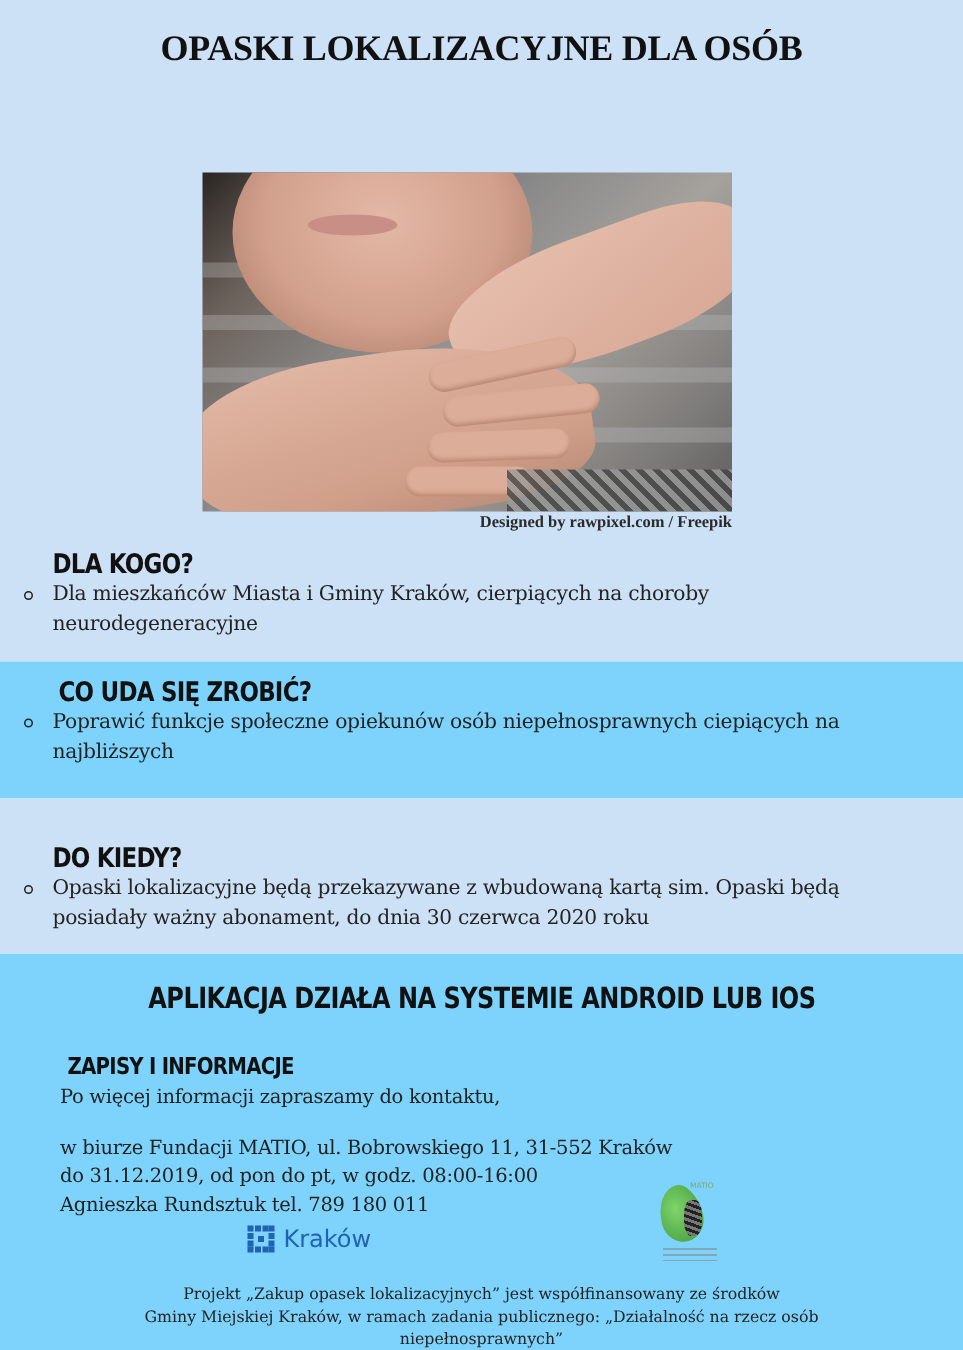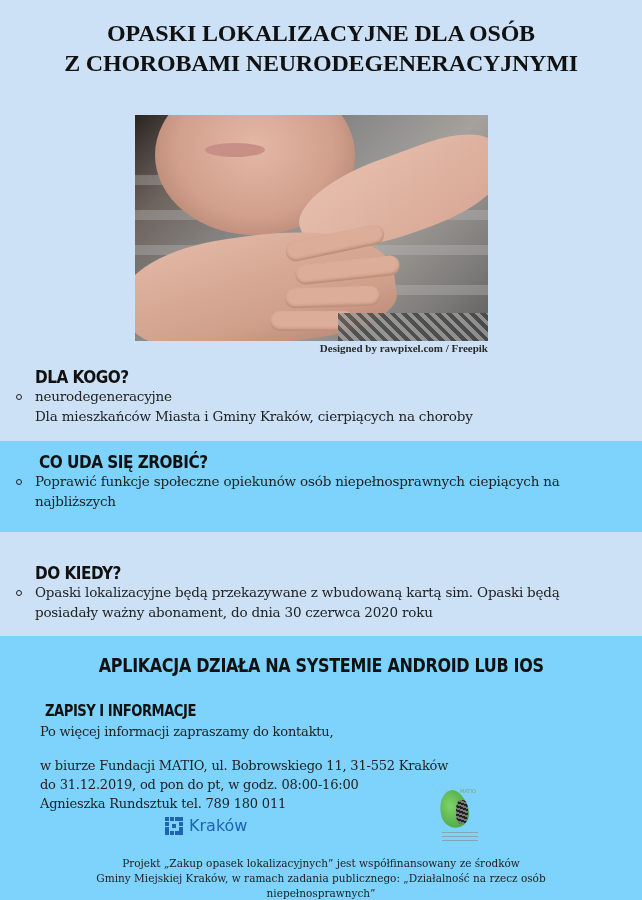--- a/index.html
+++ b/index.html
@@ -112,21 +112,20 @@
   .footer {
     position: absolute; left: 0; width: 642px; top: 856px; text-align: center;
     font-family: "DejaVu Serif", serif; font-size: 10.5px; line-height: 15px; color: #222;
   }
 </style>
 </head>
 <body>
 
 <div class="band-blue" id="top-band">
   <div class="title" id="title-1">OPASKI LOKALIZACYJNE DLA OSÓB</div>
-  <div class="title" id="title-2">Z CHOROBAMI NEURODEGENERACYJNYMI</div>
 
   <div class="photo">
     <div class="sweater-stripe" style="top:60px"></div>
     <div class="sweater-stripe" style="top:95px"></div>
     <div class="sweater-stripe" style="top:130px"></div>
     <div class="sweater-stripe" style="top:170px"></div>
     <div class="face"></div>
     <div class="lips"></div>
     <div class="hand-young"></div>
     <div class="hand-old"></div>
@@ -134,22 +133,22 @@
     <div class="finger" style="left:160px; top:145px; width:105px; transform:rotate(-6deg);"></div>
     <div class="finger" style="left:150px; top:172px; width:95px; transform:rotate(-2deg);"></div>
     <div class="finger" style="left:135px; top:196px; width:85px;"></div>
     <div class="pattern"></div>
   </div>
   <div class="credit">Designed by rawpixel.com / Freepik</div>
 
   <div class="section-head" style="left:35px; top:366px;">DLA KOGO?</div>
   <div class="bullet" style="left:16px; top:394px;"></div>
   <div class="body-text" style="left:35px; top:386px;">
+    <div>Dla mieszkańców Miasta i Gminy Kraków, cierpiących na choroby</div>
     <div>neurodegeneracyjne</div>
-    <div>Dla mieszkańców Miasta i Gminy Kraków, cierpiących na choroby</div>
   </div>
 </div>
 
 <div class="band-white" id="section-2">
   <div class="section-head" style="left:39px; top:10px;">CO UDA SIĘ ZROBIĆ?</div>
   <div class="bullet" style="left:16px; top:38px;"></div>
   <div class="body-text" style="left:35px; top:30px;">
     <div>Poprawić funkcje społeczne opiekunów osób niepełnosprawnych ciepiących na</div>
     <div>najbliższych</div>
   </div>

